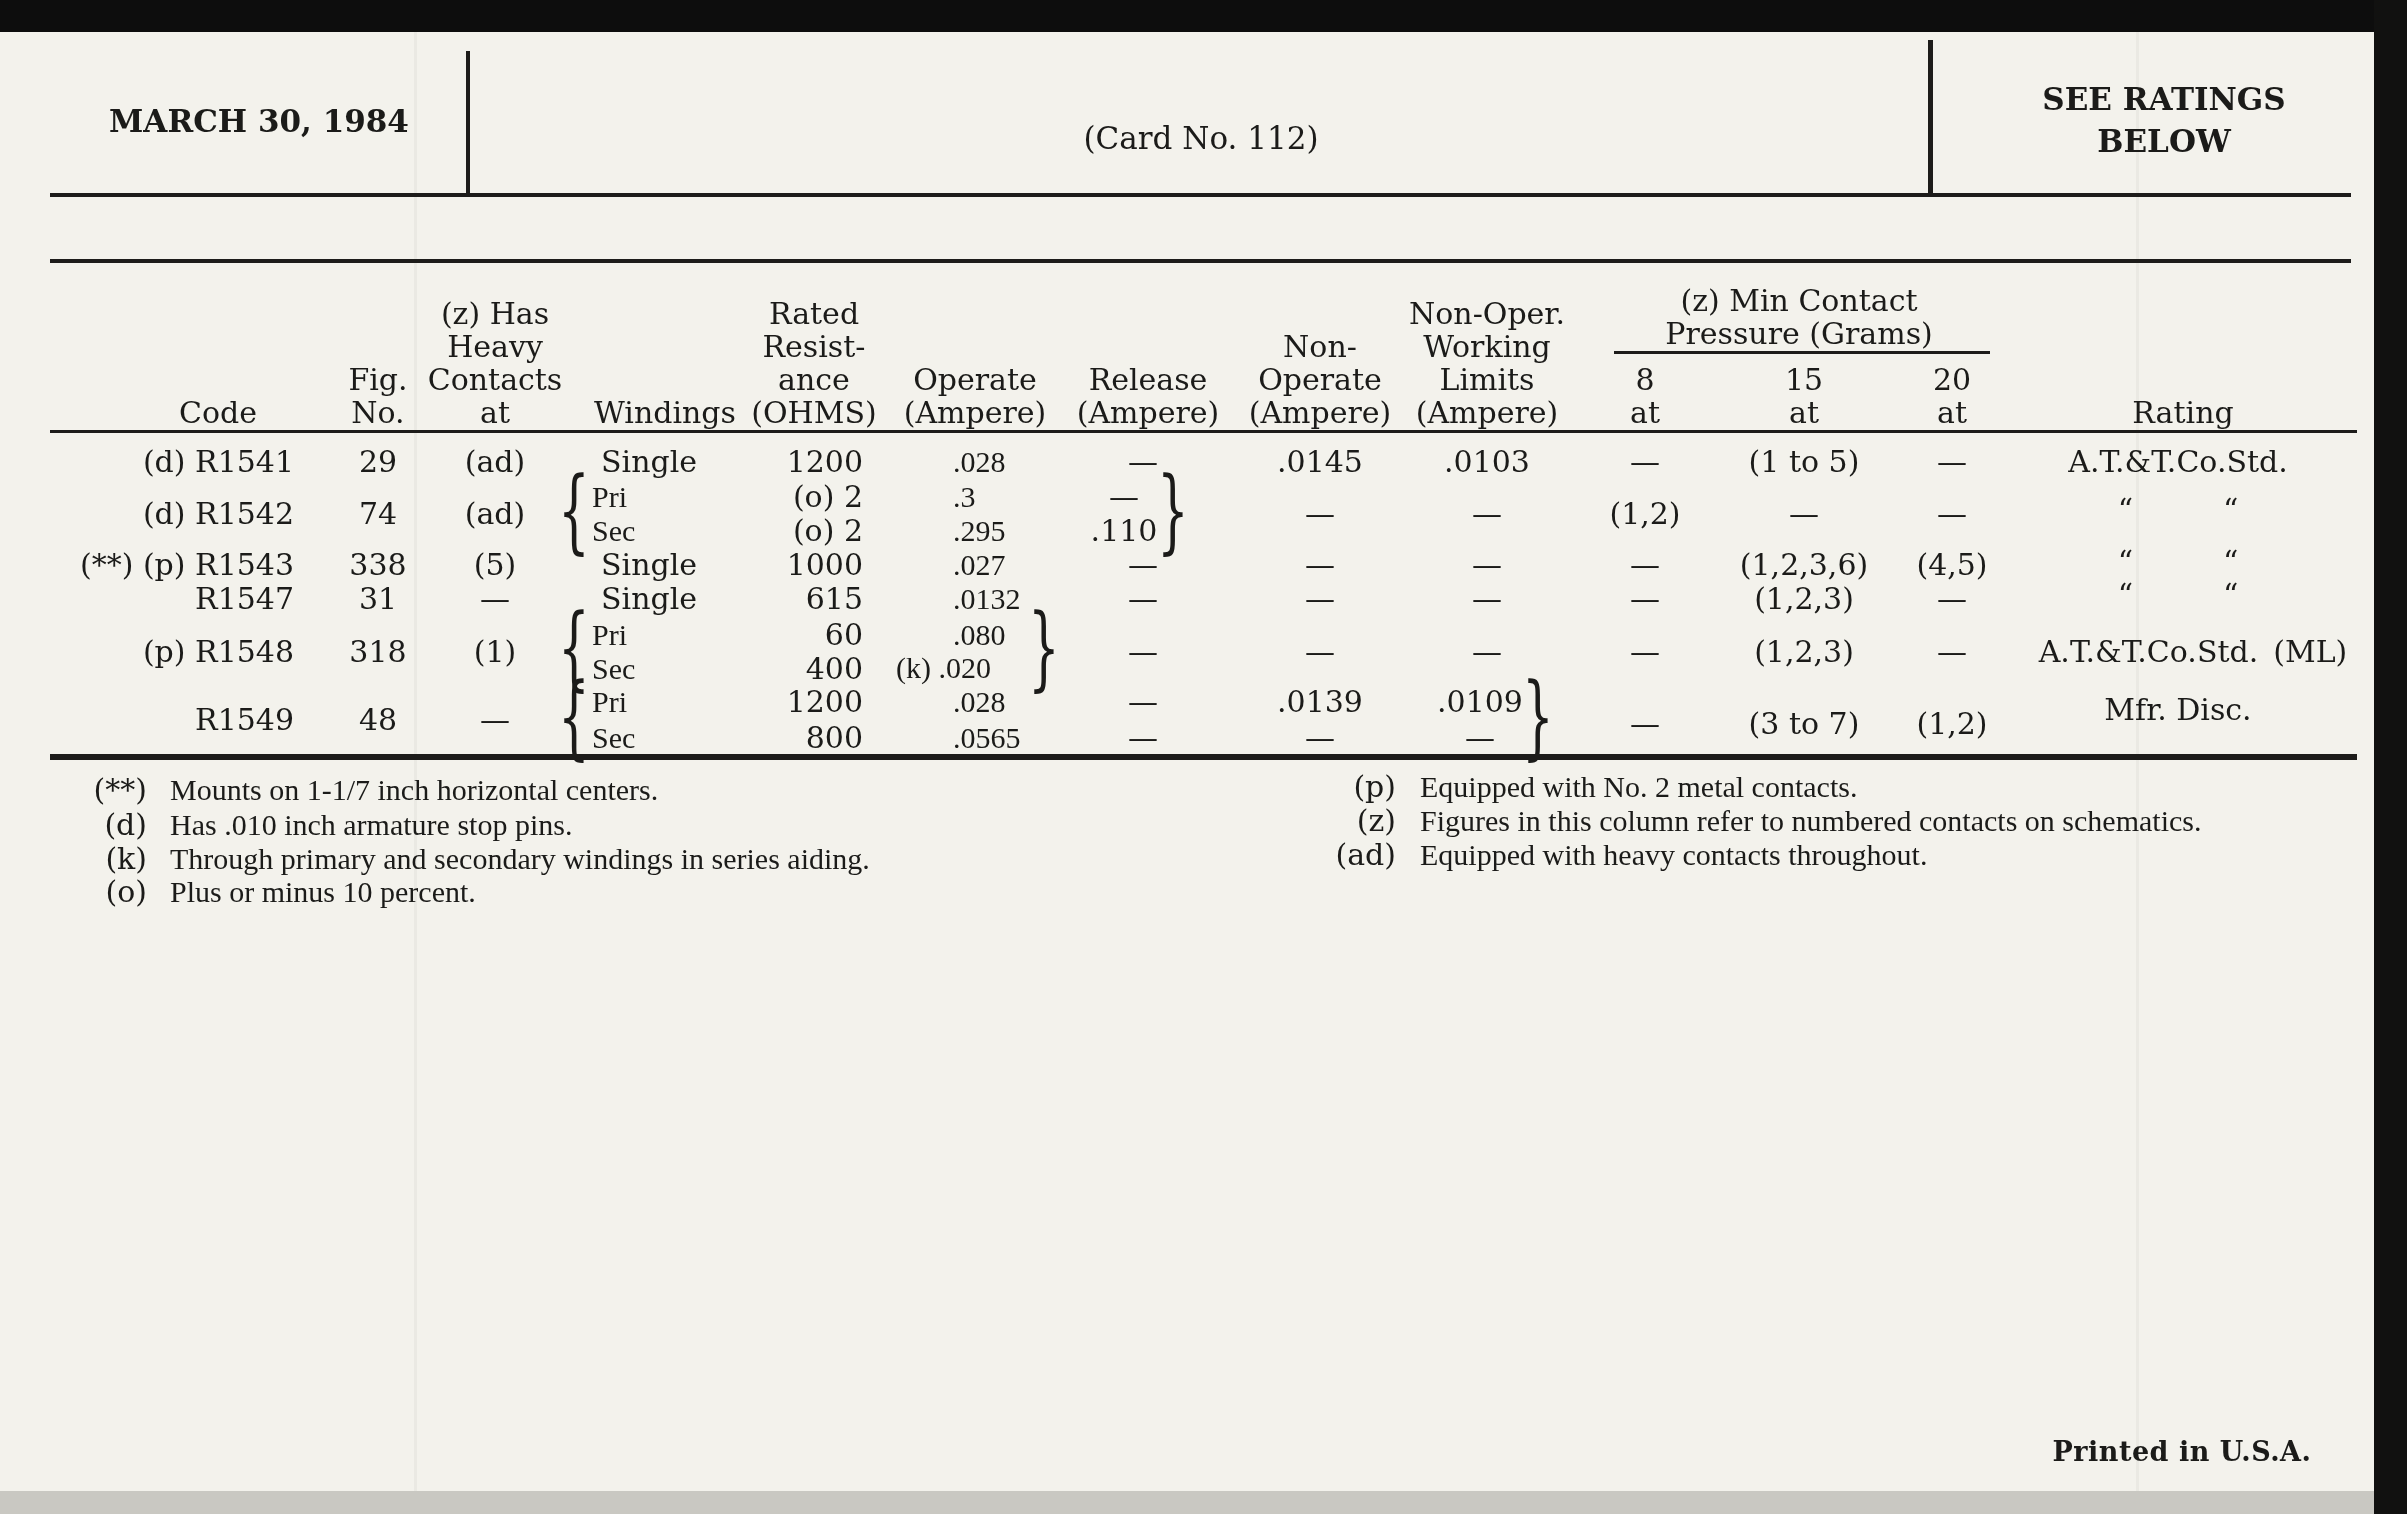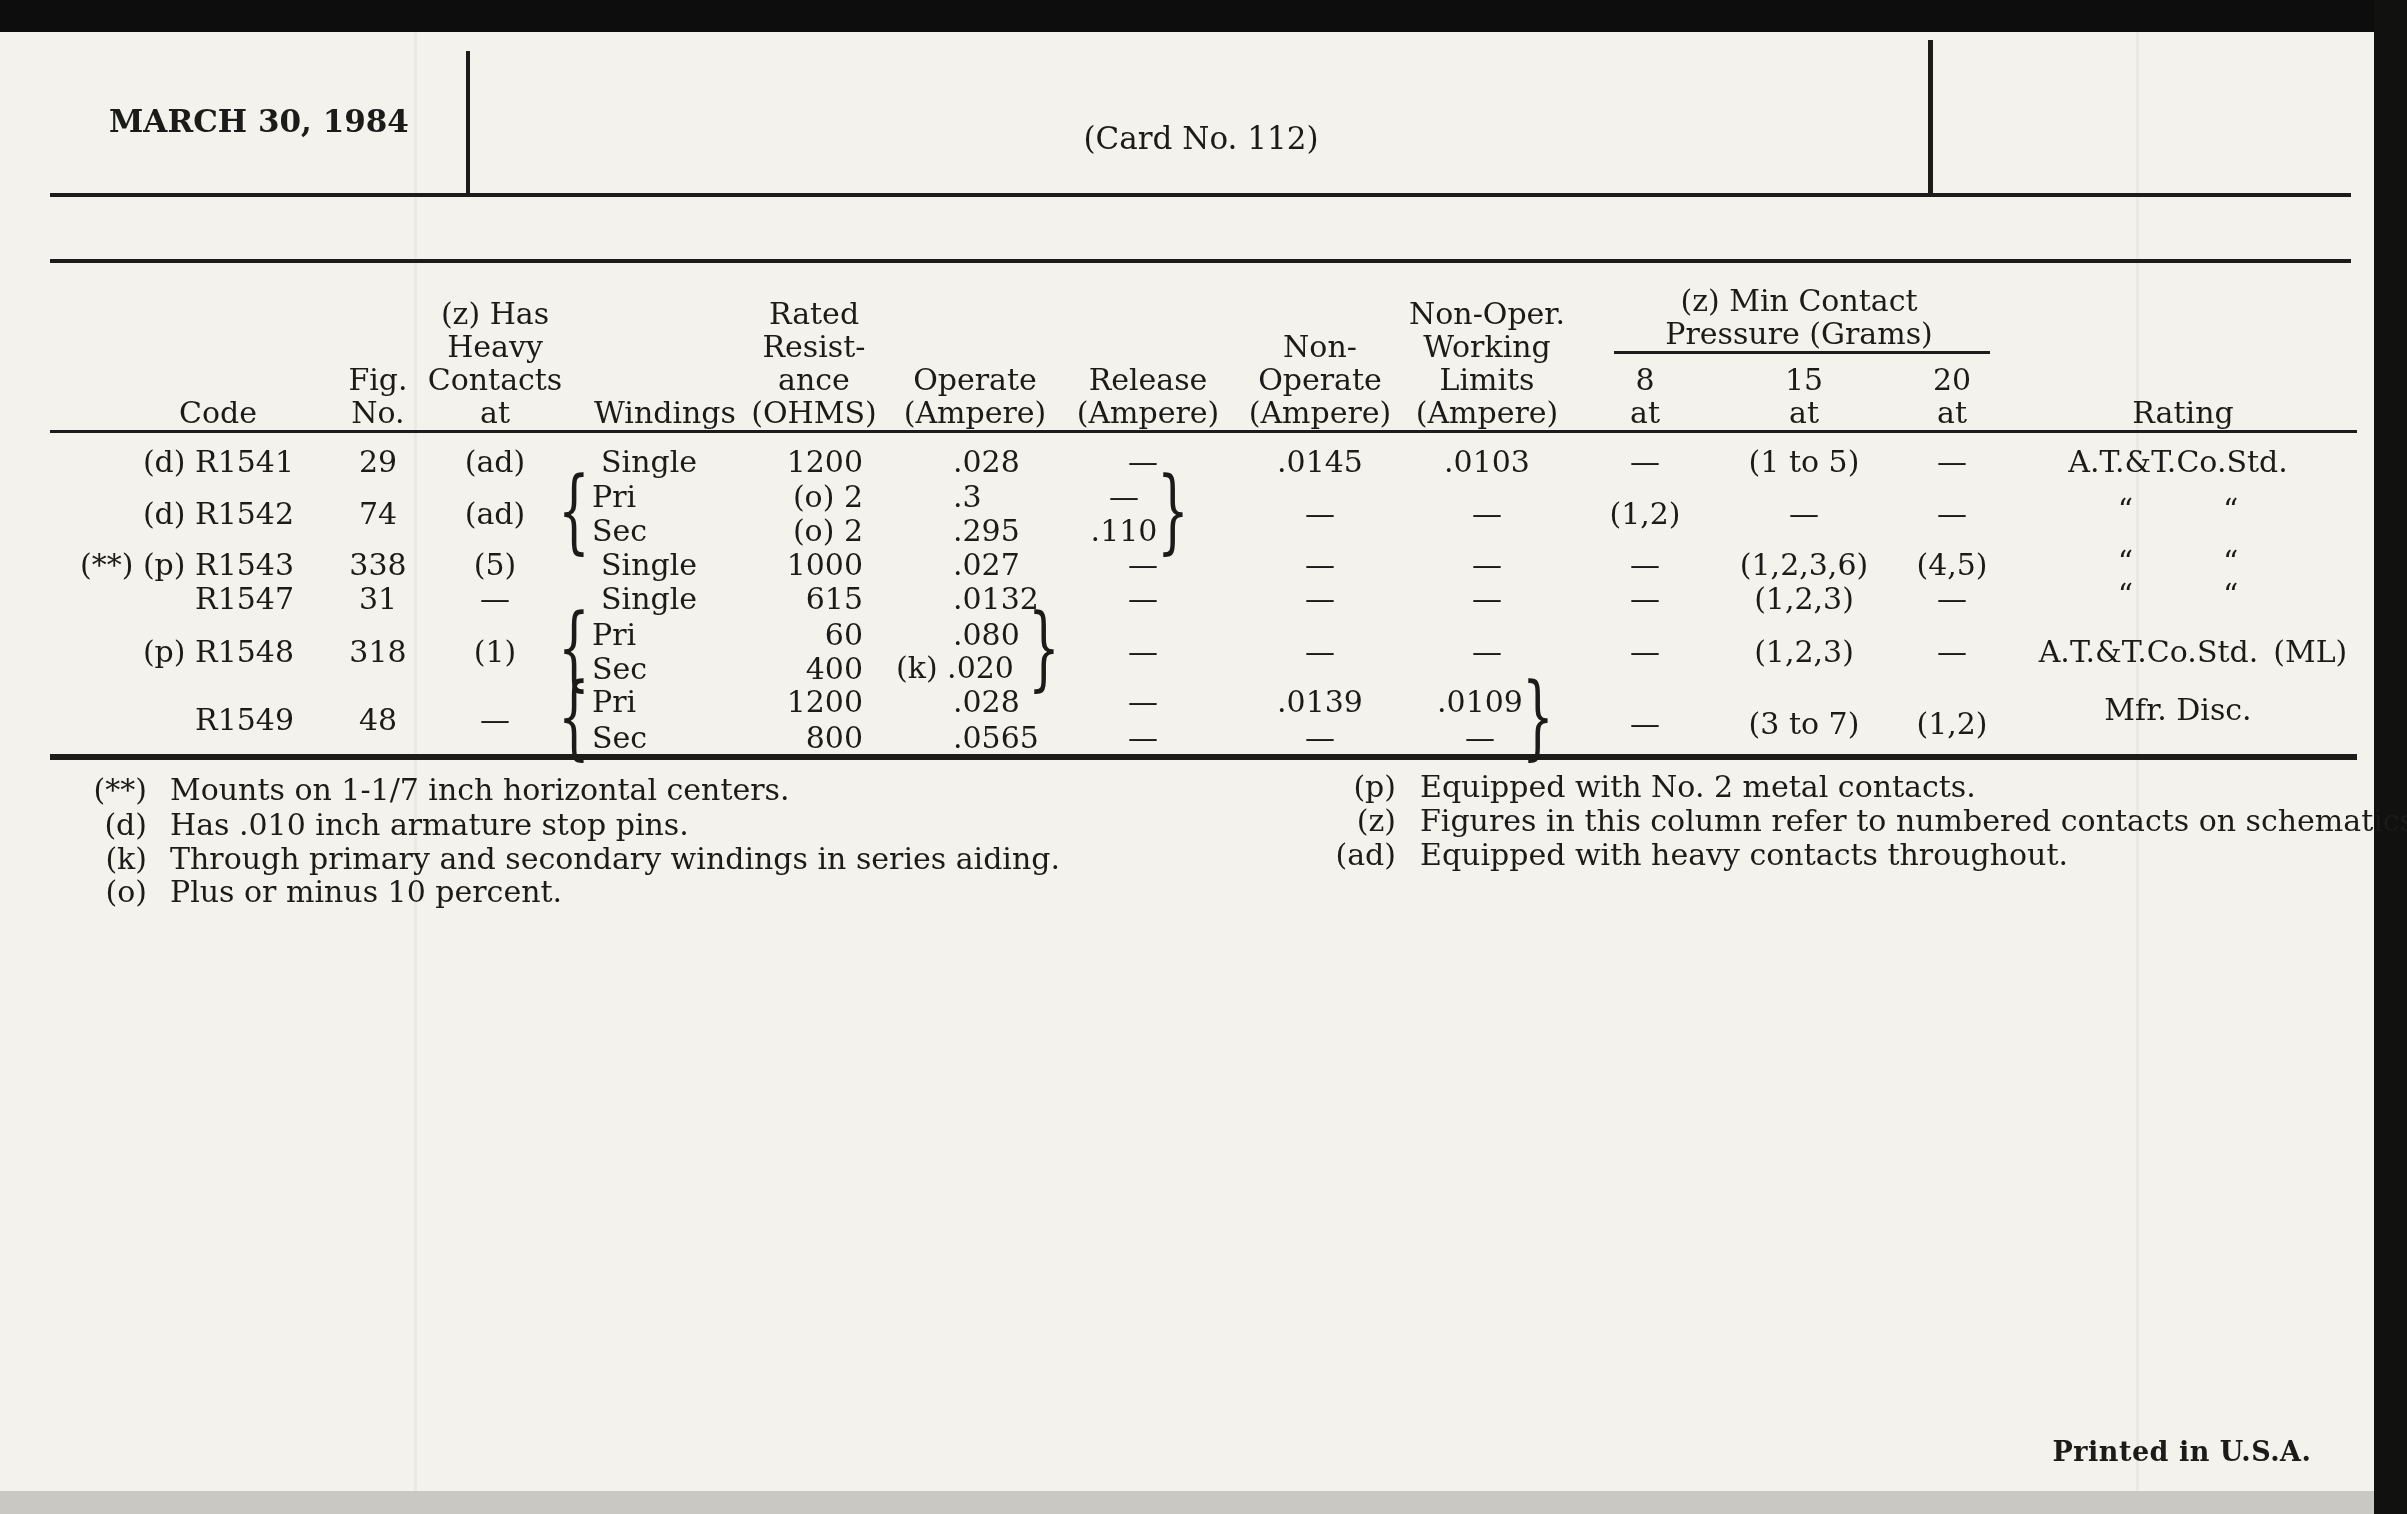--- a/index.html
+++ b/index.html
@@ -6,21 +6,21 @@
   .canvas{position:relative;width:2408px;height:1515px;overflow:hidden;background:#0d0d0d;
           font-family:"DejaVu Serif","Liberation Serif",serif;color:#1b1b19;}
   .page{position:absolute;left:0;top:32px;width:2374px;height:1459px;background:#f3f2ec;}
   .band-top{position:absolute;left:0;top:0;width:2408px;height:32px;background:#0d0d0d;}
   .band-right{position:absolute;left:2374px;top:0;width:34px;height:1515px;background:#111110;}
   .band-bottom{position:absolute;left:0;top:1491px;width:2374px;height:24px;background:#c9c8c2;}
   .crease{position:absolute;top:32px;height:1459px;width:3px;background:rgba(0,0,0,0.035);}
   .abs{position:absolute;}
   .c{transform:translateX(-50%);text-align:center;white-space:nowrap;}
   .re{transform:translateX(-100%);text-align:right;white-space:nowrap;}
-  .l{white-space:nowrap;}
+  .l{white-space:nowrap;font-family:Liberation Serif, serif;}
   .pre{white-space:pre-line;}
   .v{font-size:30px;line-height:38px;}
   .two{font-size:30px;line-height:34px;}
   .two6{font-size:30px;line-height:36px;}
   .th{font-size:30px;line-height:33px;text-align:center;transform:translateX(-50%);white-space:pre-line;}
   .rule{position:absolute;background:#1d1c1a;}
   .vline{position:absolute;background:#1d1c1a;}
   .bold{font-weight:bold;}
   .title{font-size:46px;letter-spacing:1px;}
   .h31{font-size:31px;}
@@ -37,20 +37,22 @@
   <div class="band-top"></div>
   <div class="band-right"></div>
   <div class="band-bottom"></div>
   <div class="crease" style="left:414px"></div>
   <div class="crease" style="left:2136px"></div>
 
   <div class="abs c bold h31" style="left:259px;top:103px">MARCH 30, 1984</div>
   <div class="vline" style="left:466px;top:51px;width:4px;height:144px"></div>
   <div class="abs c h31" style="left:1201px;top:120px">(Card No. 112)</div>
   <div class="vline" style="left:1928px;top:40px;width:5px;height:155px"></div>
+  <div class="abs c bold h31 pre" style="left:2164px;top:78px;line-height:42px">SEE RATINGS
+BELOW</div>
 
   <div class="rule" style="left:50px;top:193px;width:2301px;height:4px"></div>
   <div class="rule" style="left:50px;top:259px;width:2301px;height:4px"></div>
 
   <div>
     <div class="abs th" style="left:218px;bottom:1086px">Code</div>
     <div class="abs th" style="left:378px;bottom:1086px">Fig.
 No.</div>
     <div class="abs th" style="left:495px;bottom:1086px">(z) Has
 Heavy

